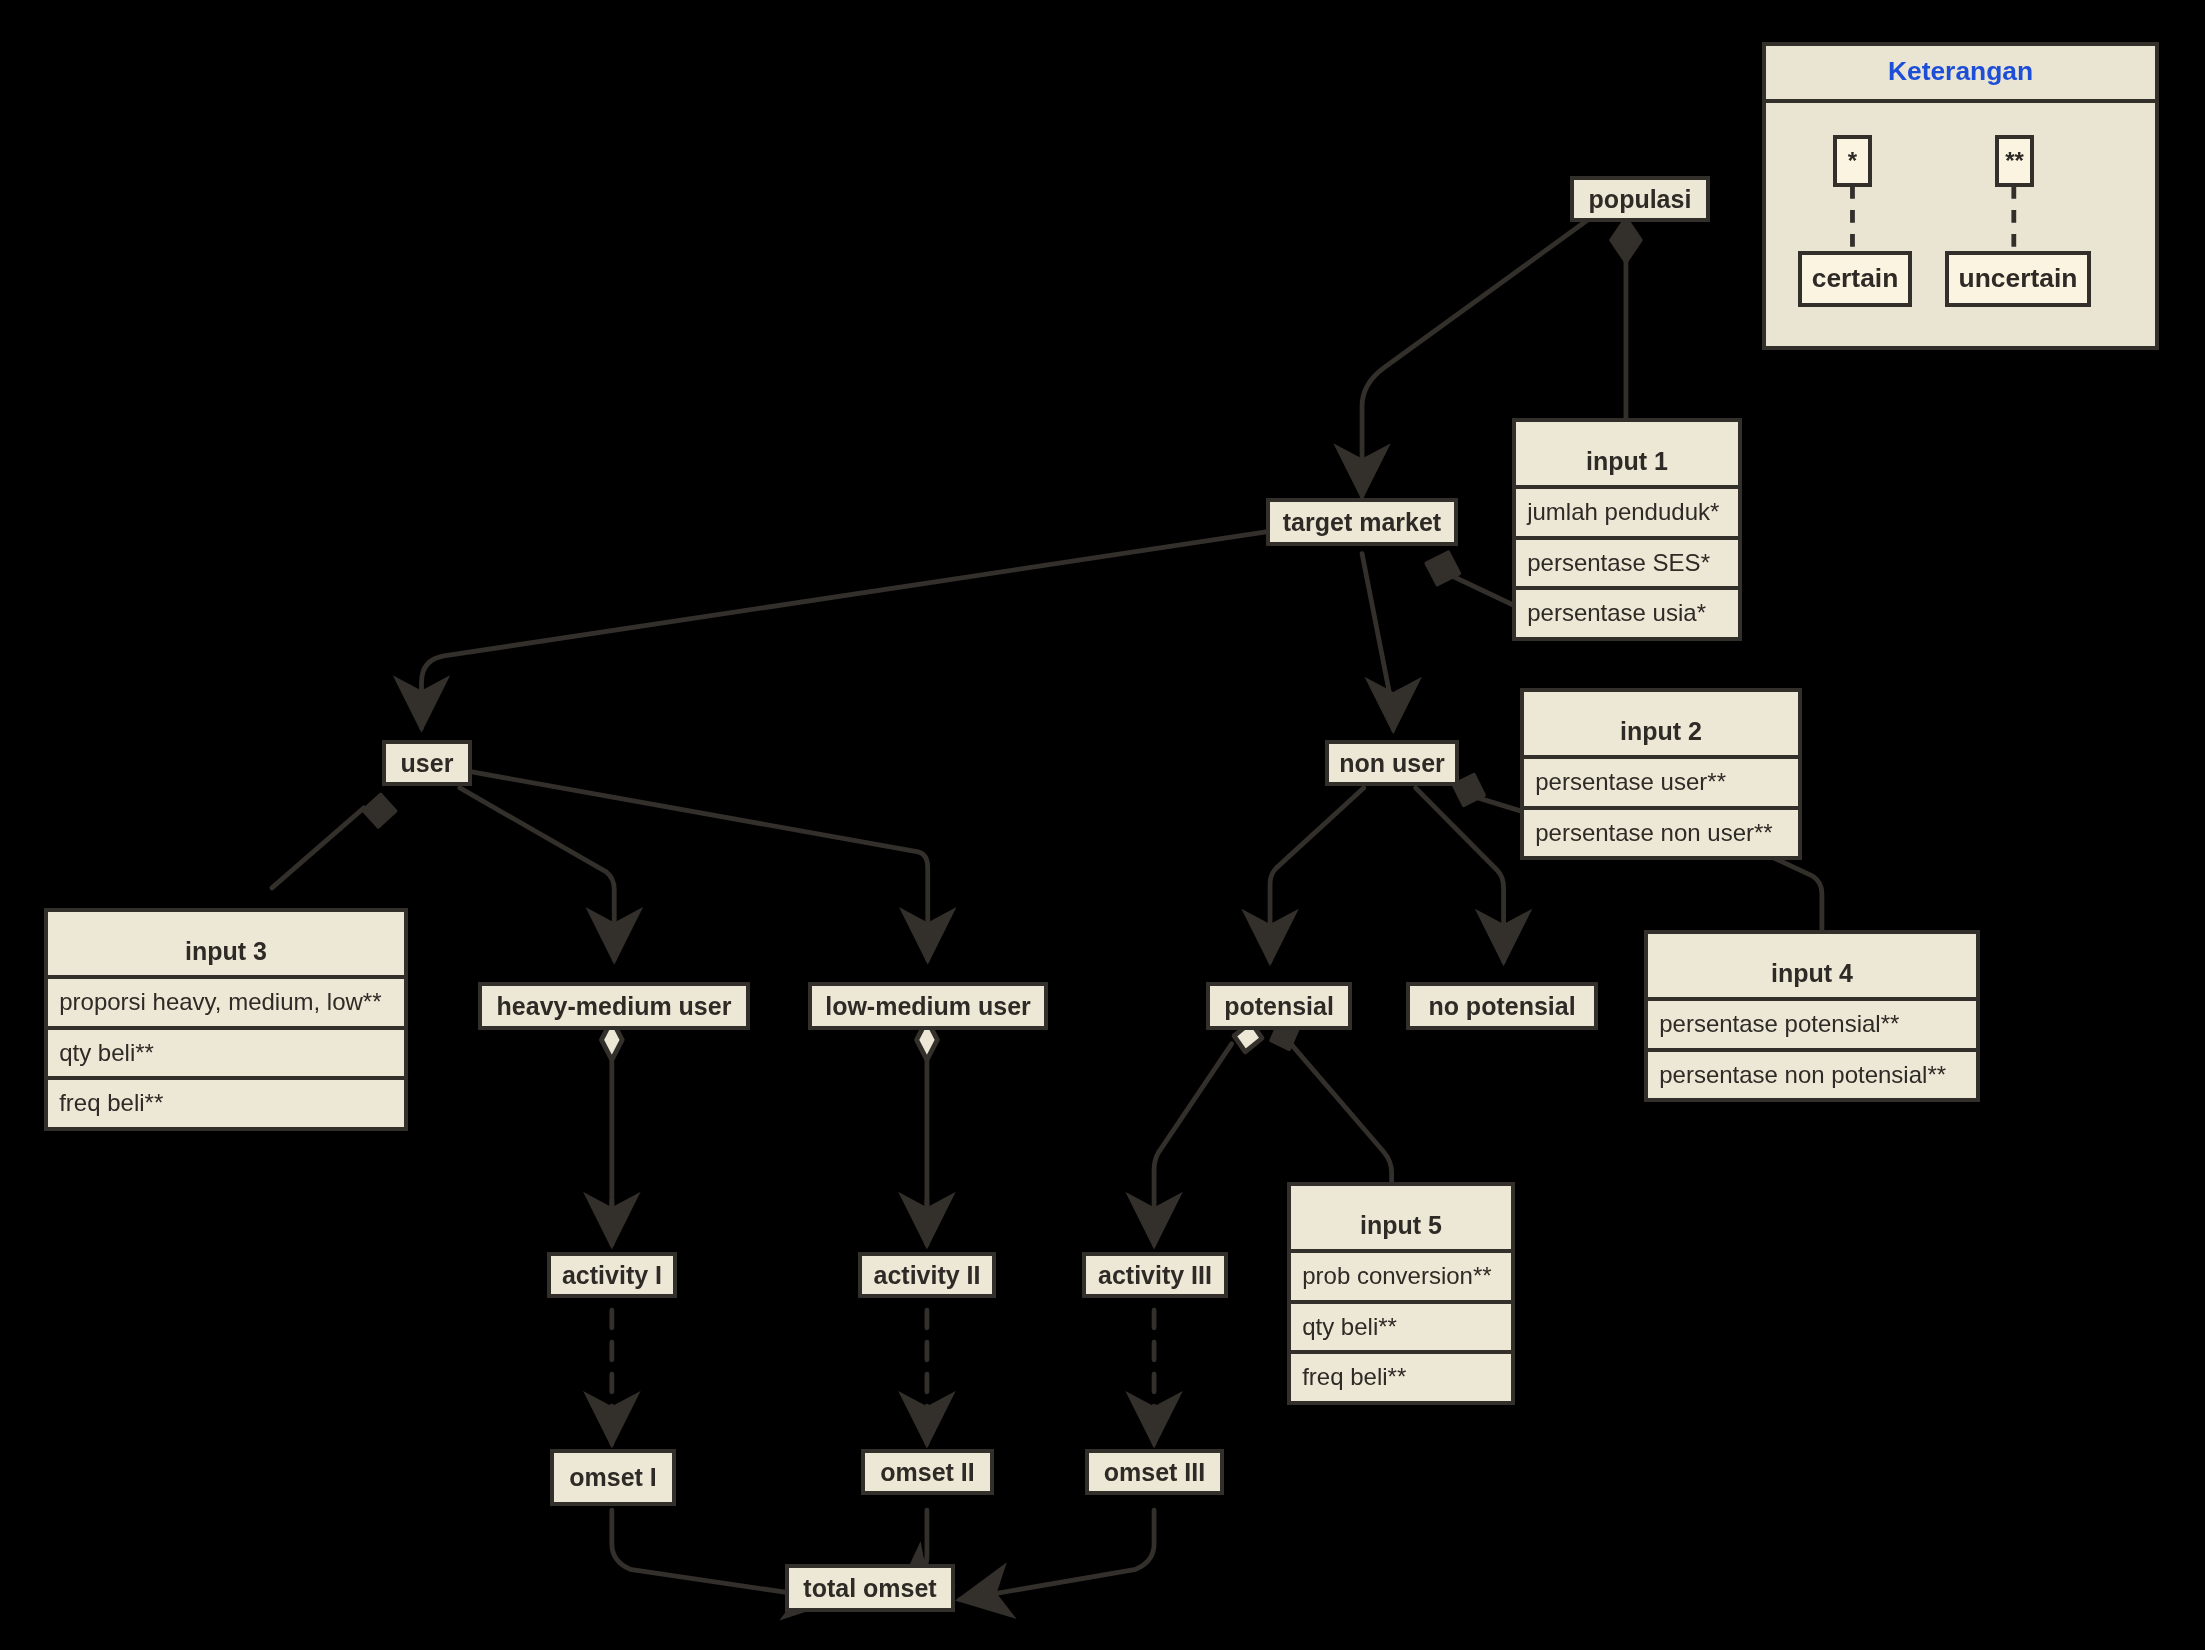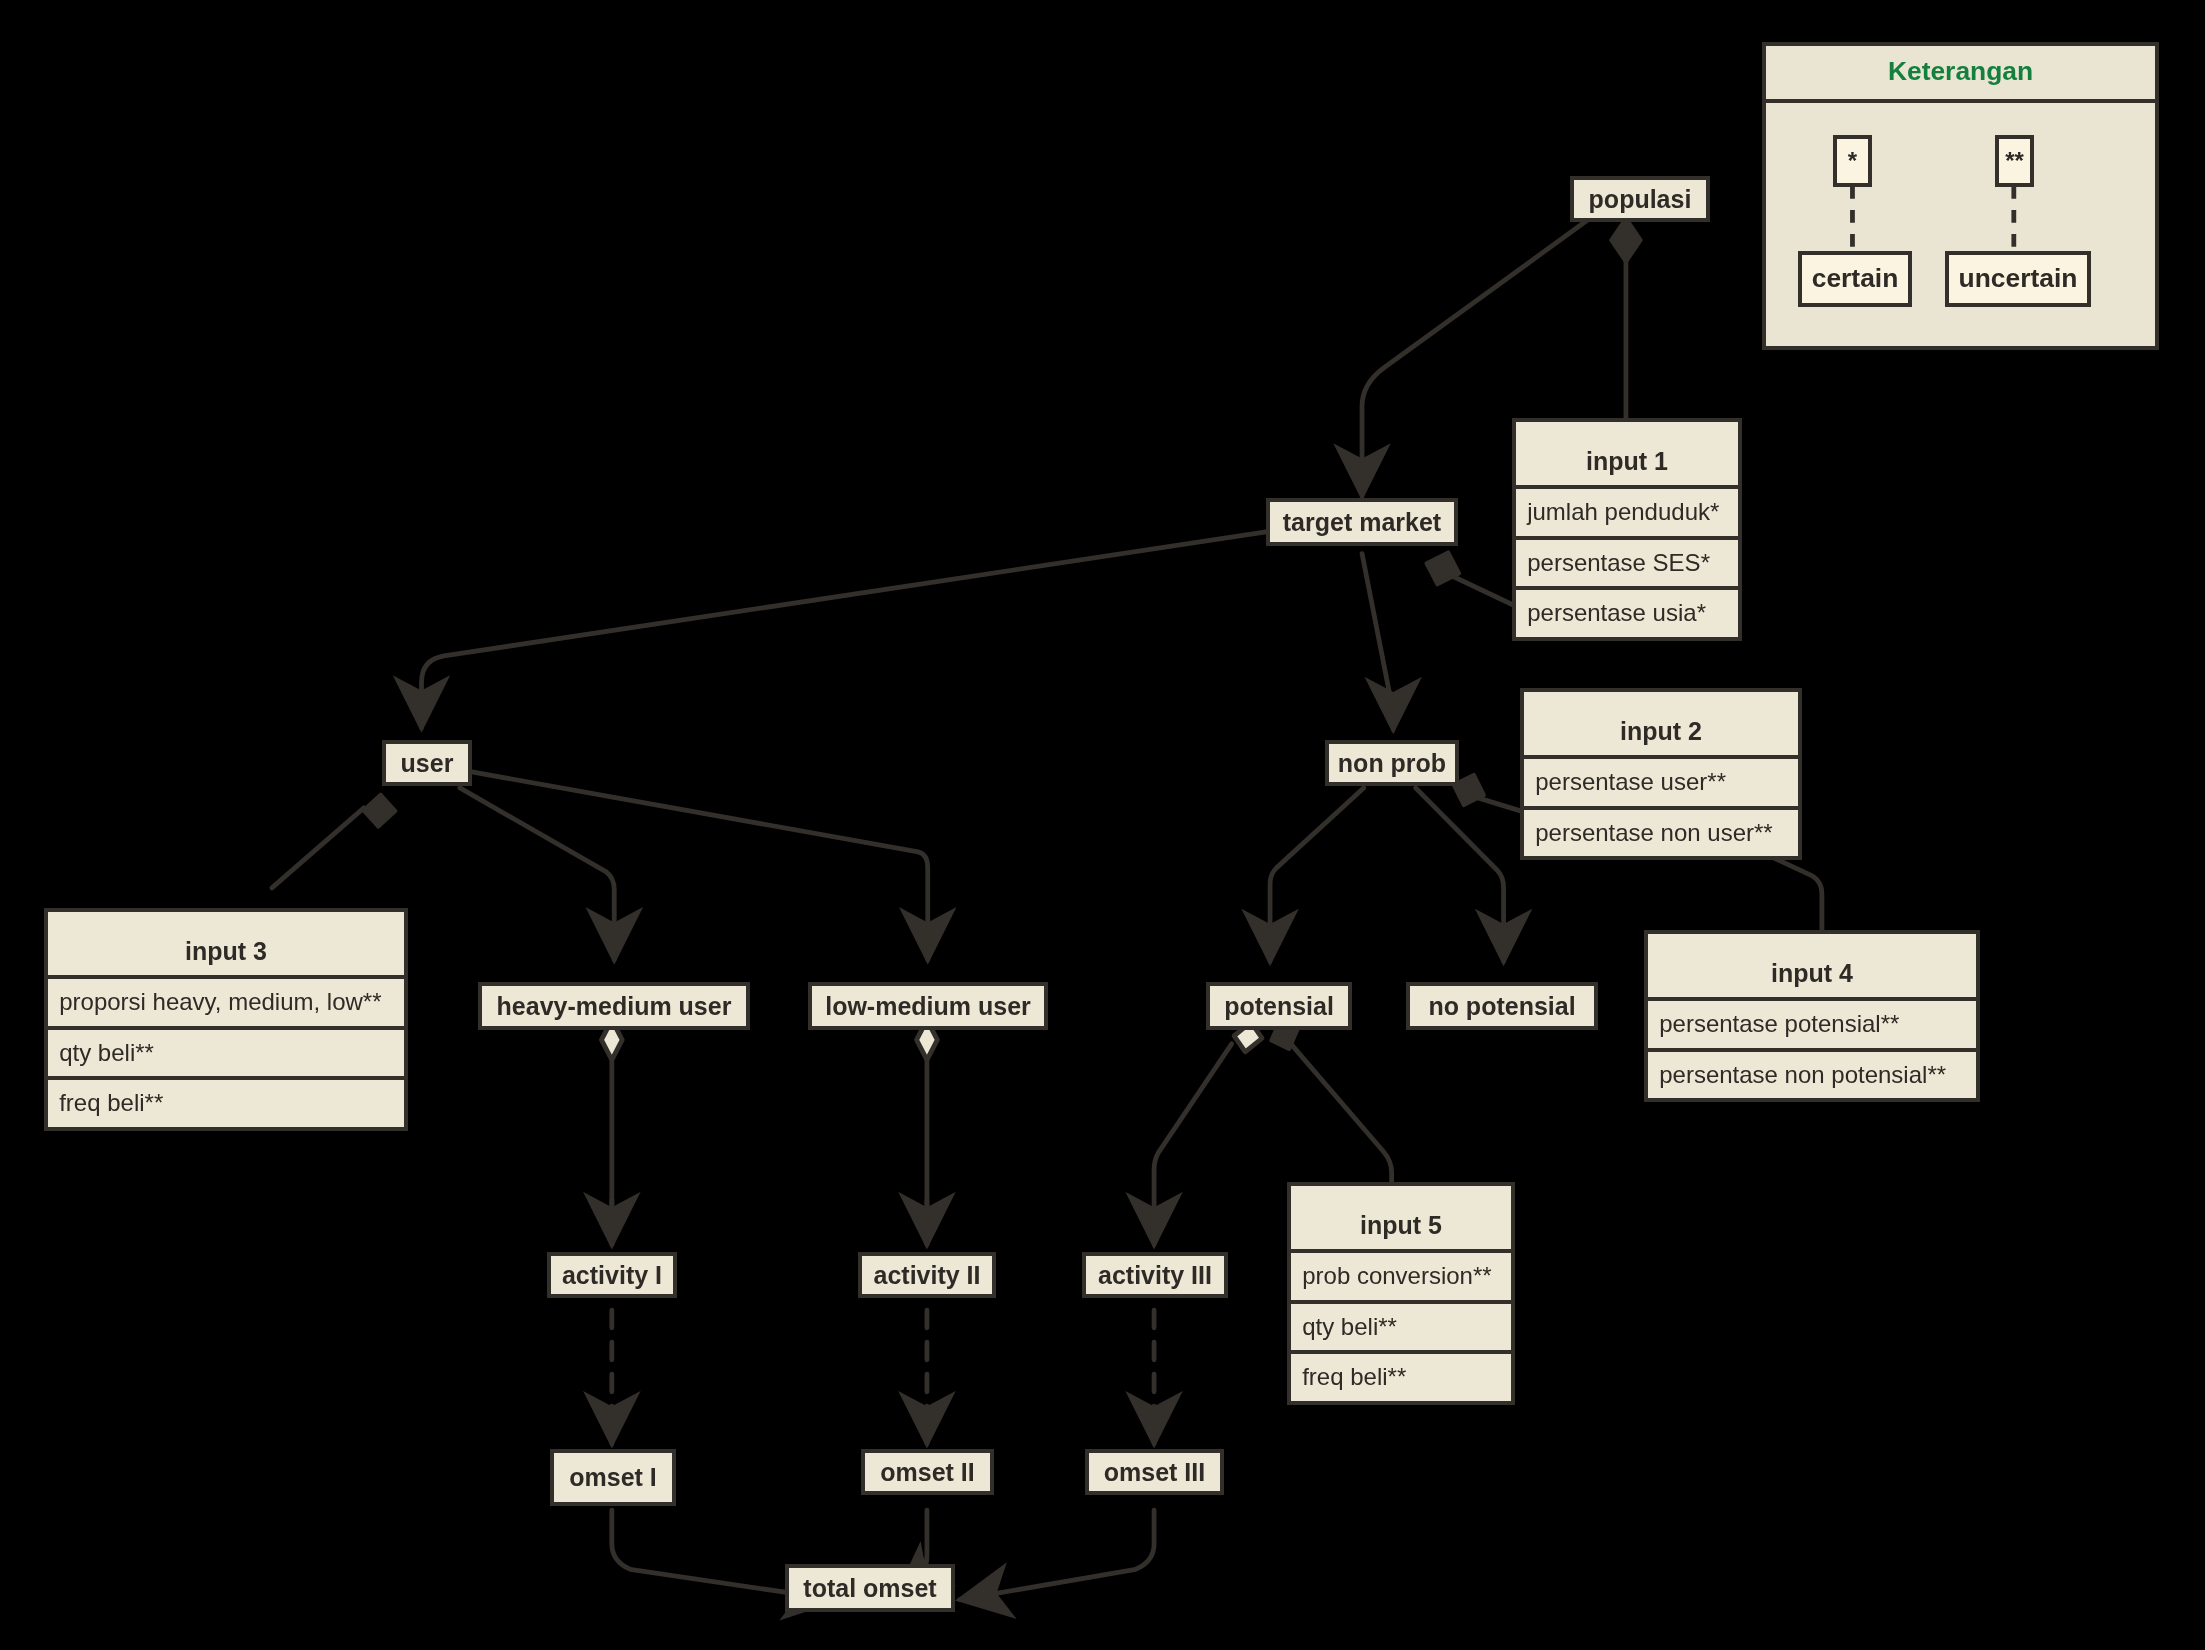--- a/index.html
+++ b/index.html
@@ -16,21 +16,21 @@
   .cls{position:absolute;box-sizing:border-box;background:#EDE7D5;
        border:4.8px solid #332F2B;color:#2E2A26;display:flex;flex-direction:column;}
   .cls .hdr{font-weight:bold;font-size:25px;text-align:center;padding:8.8px 8px 9.6px;
             border-bottom:4.8px solid #332F2B;white-space:nowrap;margin-top:16px;}
   .cls .attr{font-size:24px;padding:8.8px 11.2px 9.6px;white-space:nowrap;
              border-bottom:4.8px solid #332F2B;}
   .cls .attr:last-child{border-bottom:none;}
 
   .legend{position:absolute;box-sizing:border-box;background:#EAE4D3;
           border:4.8px solid #332F2B;}
-  .legend .ltitle{font-weight:bold;font-size:26.4px;text-align:center;color:#15803d;
+  .legend .ltitle{font-weight:bold;font-size:26.4px;text-align:center;color:#1d4ed8;
                   padding:10.4px 0 11.2px;border-bottom:4.8px solid #332F2B;}
   .legend .body{position:relative;height:254px;}
   .marker{position:absolute;box-sizing:border-box;background:#FBF4E1;
           border:4.8px solid #332F2B;display:flex;align-items:center;justify-content:center;
           font-size:24px;font-weight:bold;color:#2E2A26;}
   .legnode{position:absolute;box-sizing:border-box;background:#FBF4E1;
            border:4.8px solid #332F2B;display:flex;align-items:center;justify-content:center;
            font-size:26.4px;font-weight:bold;color:#2E2A26;white-space:nowrap;}
 </style>
 </head>
@@ -104,21 +104,21 @@
 
   <div class="node" style="left:1266px;top:498px;width:192px;height:48px;align-items:center;">
     <span class="lbl">target market</span>
   </div>
 
   <div class="node" style="left:382px;top:740px;width:90px;height:46px;">
     <span class="lbl">user</span>
   </div>
 
   <div class="node" style="left:1325px;top:740px;width:134px;height:46px;">
-    <span class="lbl">non prob</span>
+    <span class="lbl">non user</span>
   </div>
 
   <div class="node" style="left:478px;top:982px;width:272px;height:48px;">
     <span class="lbl">heavy-medium user</span>
   </div>
 
   <div class="node" style="left:808px;top:982px;width:240px;height:48px;">
     <span class="lbl">low-medium user</span>
   </div>
 

